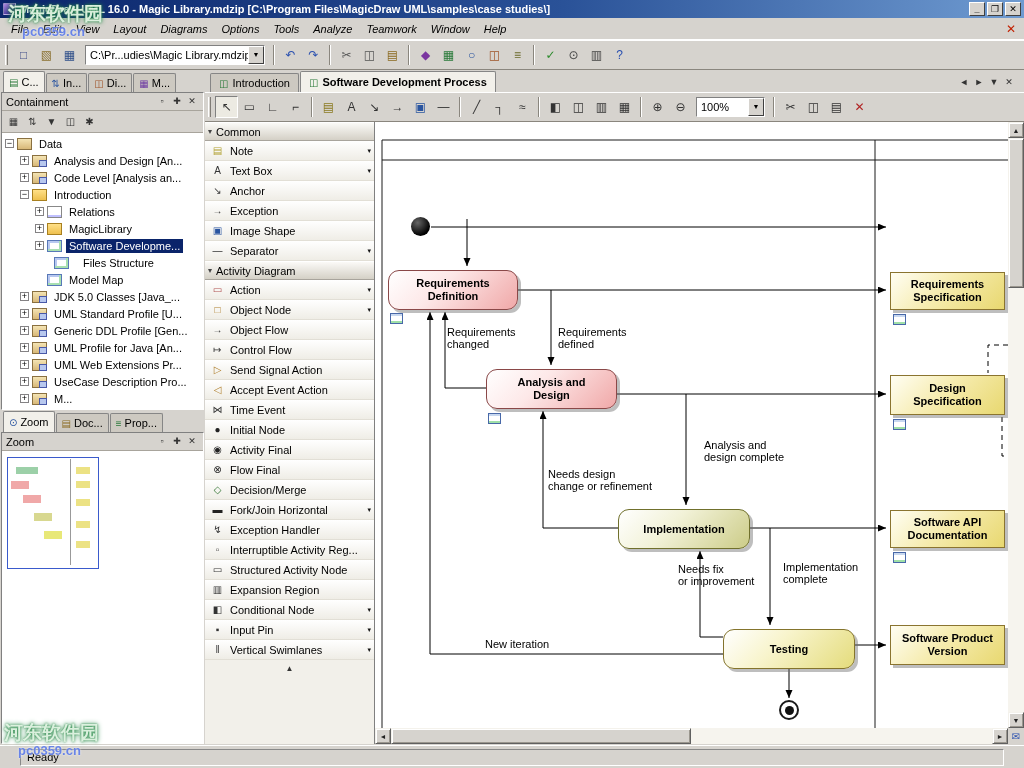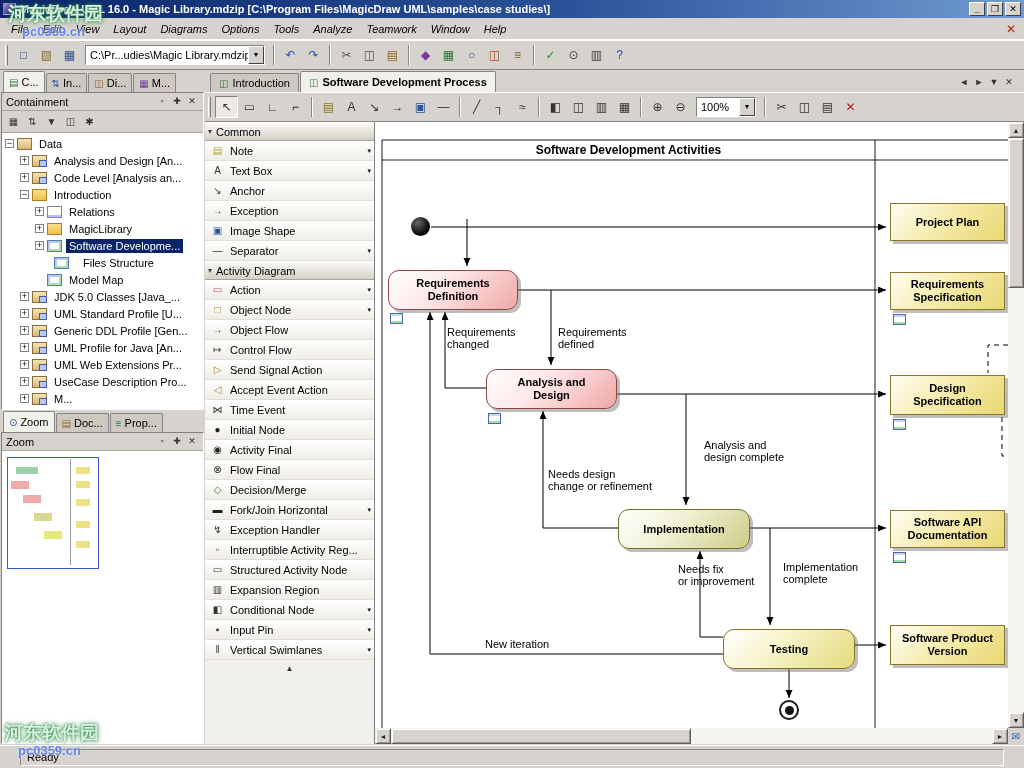--- a/index.html
+++ b/index.html
@@ -22,21 +22,21 @@
   .grip{width:3px;height:20px;border-left:1px solid #fff;border-right:1px solid #807c76;margin:0 4px 0 1px;}
   .tbgroup{display:inline-flex;align-items:center;}
   .tbbtn{min-width:23px;height:22px;display:inline-flex;align-items:center;justify-content:center;font-size:12px;color:#333;border:1px solid transparent;}
   .tbbtn.small{min-width:19px;height:18px;font-size:10px;}
   .tbbtn.pressed{border-color:#808080 #fff #fff #808080;background:#eceae2;}
   .tbsep{width:2px;height:20px;border-left:1px solid #8a867e;border-right:1px solid #fff;margin:0 4px;}
   .combo{height:20px;background:#fff;border:1px solid;border-color:#808080 #fff #fff #808080;display:flex;align-items:center;padding-left:4px;margin:0 4px;}
   .combo-val{flex:1;white-space:nowrap;overflow:hidden;font-size:11px;}
   .combo-btn{width:16px;height:18px;min-width:16px;background:#d6d3ce;border:1px solid;border-color:#fff #404040 #404040 #fff;font-size:7px;line-height:16px;text-align:center;}
   #proj-combo{width:180px;}
-  #zoom-combo{width:60px;}
+  #zoom-combo{width:69px;}
 
   
   .left-tabs{position:absolute;left:0;top:70px;width:205px;height:22px;display:flex;align-items:flex-end;padding-left:3px;}
   .sidetab{display:inline-flex;align-items:center;gap:3px;height:19px;padding:0 5px;background:#cdc9c1;border:1px solid #868686;border-bottom:none;border-radius:2px 2px 0 0;margin-right:1px;white-space:nowrap;}
   .sidetab.active{background:#f2f0ea;height:21px;}
   .tabico{font-size:10px;}
   .panel{position:absolute;background:#fff;border:1px solid;border-color:#808080 #fff #fff #808080;}
   #containment-panel{left:1px;top:92px;width:203px;height:318px;}
   #zoom-panel-box{left:1px;top:432px;width:203px;height:312px;}
   .panel-header{height:18px;background:#d6d3ce;border-bottom:1px solid #a8a49c;display:flex;align-items:center;padding:0 4px;}
@@ -513,21 +513,20 @@
         <div class="palitem">
           <span class="palico" style="color: rgb(51, 51, 51);">‖</span>
           <span>Vertical Swimlanes</span>
           <span class="palarw">▾</span>
         </div>
       </div>
     <div class="palmore">▲</div>
   </div>
 
   <div id="canvas">
-    <div class="dg-title">Software Development Activities</div>
   <svg width="633" height="606" class="edges">
         <defs>
           <marker id="ah" markerWidth="9" markerHeight="8" refX="8" refY="3.5" orient="auto">
             <path d="M0,0 L8,3.5 L0,7 Z" fill="#000"></path>
           </marker>
         </defs>
         <polyline points="7,18 633,18" class="frameline"></polyline>
         <polyline points="7,38 633,38" class="frameline"></polyline>
         <polyline points="7,18 7,606" class="frameline"></polyline>
         <polyline points="500,18 500,606" class="frameline"></polyline>
@@ -547,21 +546,20 @@
         <polyline points="348,532 55,532 55,190" class="edge" marker-end="url(#ah)"></polyline>
         <polyline points="633,223 613,223 613,251" class="edge dashed"></polyline>
         <polyline points="627,295 627,334 633,334" class="edge dashed"></polyline>
       </svg>
       <div class="node activity pink" style="left: 13px; top: 148px; width: 130px; height: 40px;">Requirements
 Definition</div>
       <div class="node activity pink" style="left: 111px; top: 247px; width: 131px; height: 40px;">Analysis and
 Design</div>
       <div class="node activity olive" style="left: 243px; top: 387px; width: 132px; height: 40px;">Implementation</div>
       <div class="node activity yellow" style="left: 348px; top: 507px; width: 132px; height: 40px;">Testing</div>
-      <div class="node artifact" style="left: 515px; top: 81px; width: 115px; height: 38px;">Project Plan</div>
       <div class="node artifact" style="left: 515px; top: 150px; width: 115px; height: 38px;">Requirements
 Specification</div>
       <div class="node artifact" style="left: 515px; top: 253px; width: 115px; height: 40px;">Design
 Specification</div>
       <div class="node artifact" style="left: 515px; top: 388px; width: 115px; height: 38px;">Software API
 Documentation</div>
       <div class="node artifact" style="left: 515px; top: 503px; width: 115px; height: 40px;">Software Product
 Version</div>
       <div class="initial" style="left: 36px; top: 95px;"></div>
       <div class="final" style="left: 404px; top: 578px;">

